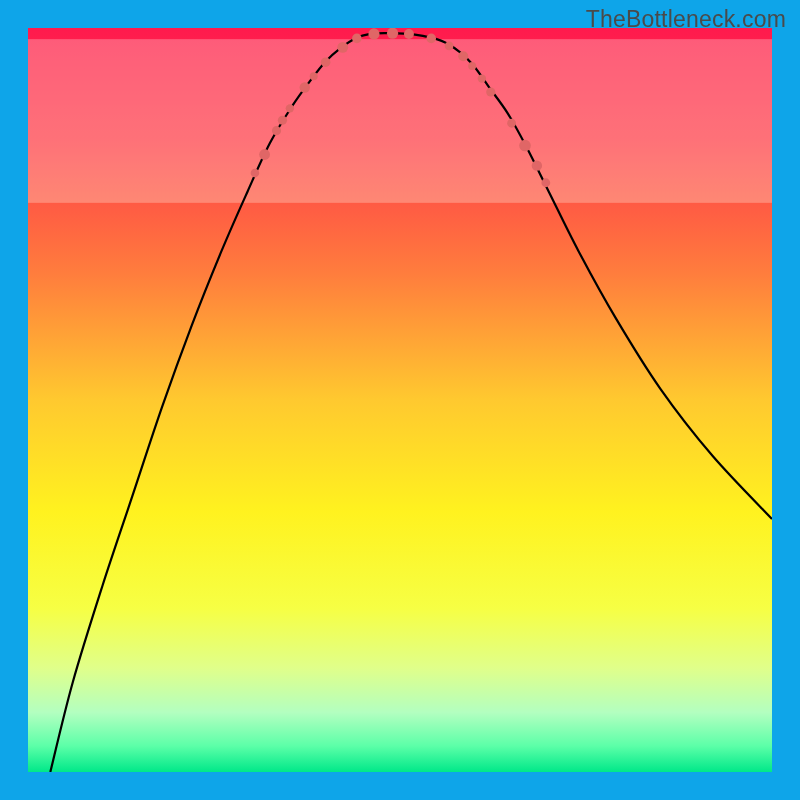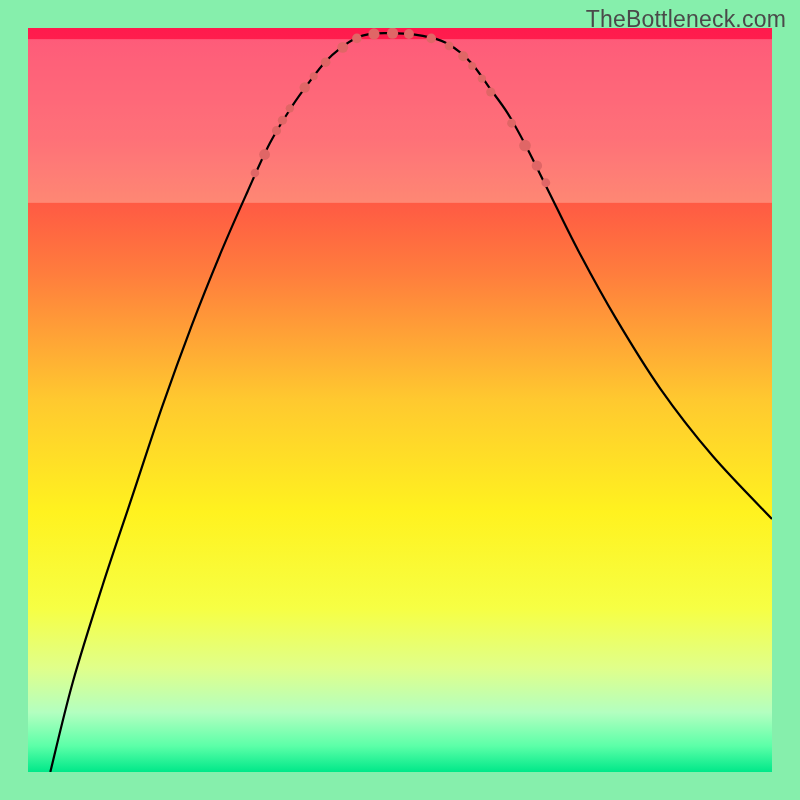--- a/index.html
+++ b/index.html
@@ -10,21 +10,21 @@
     overflow: hidden;
     background: #000;
     font-family: Arial, Helvetica, sans-serif;
   }
   .frame {
     position: absolute;
     left: 0;
     top: 0;
     width: 800px;
     height: 800px;
-    background: #86efac;
+    background: #0ea5e9;
   }
   .plot {
     position: absolute;
     left: 28px;
     top: 28px;
     width: 744px;
     height: 744px;
     overflow: hidden;
   }
   .watermark {

